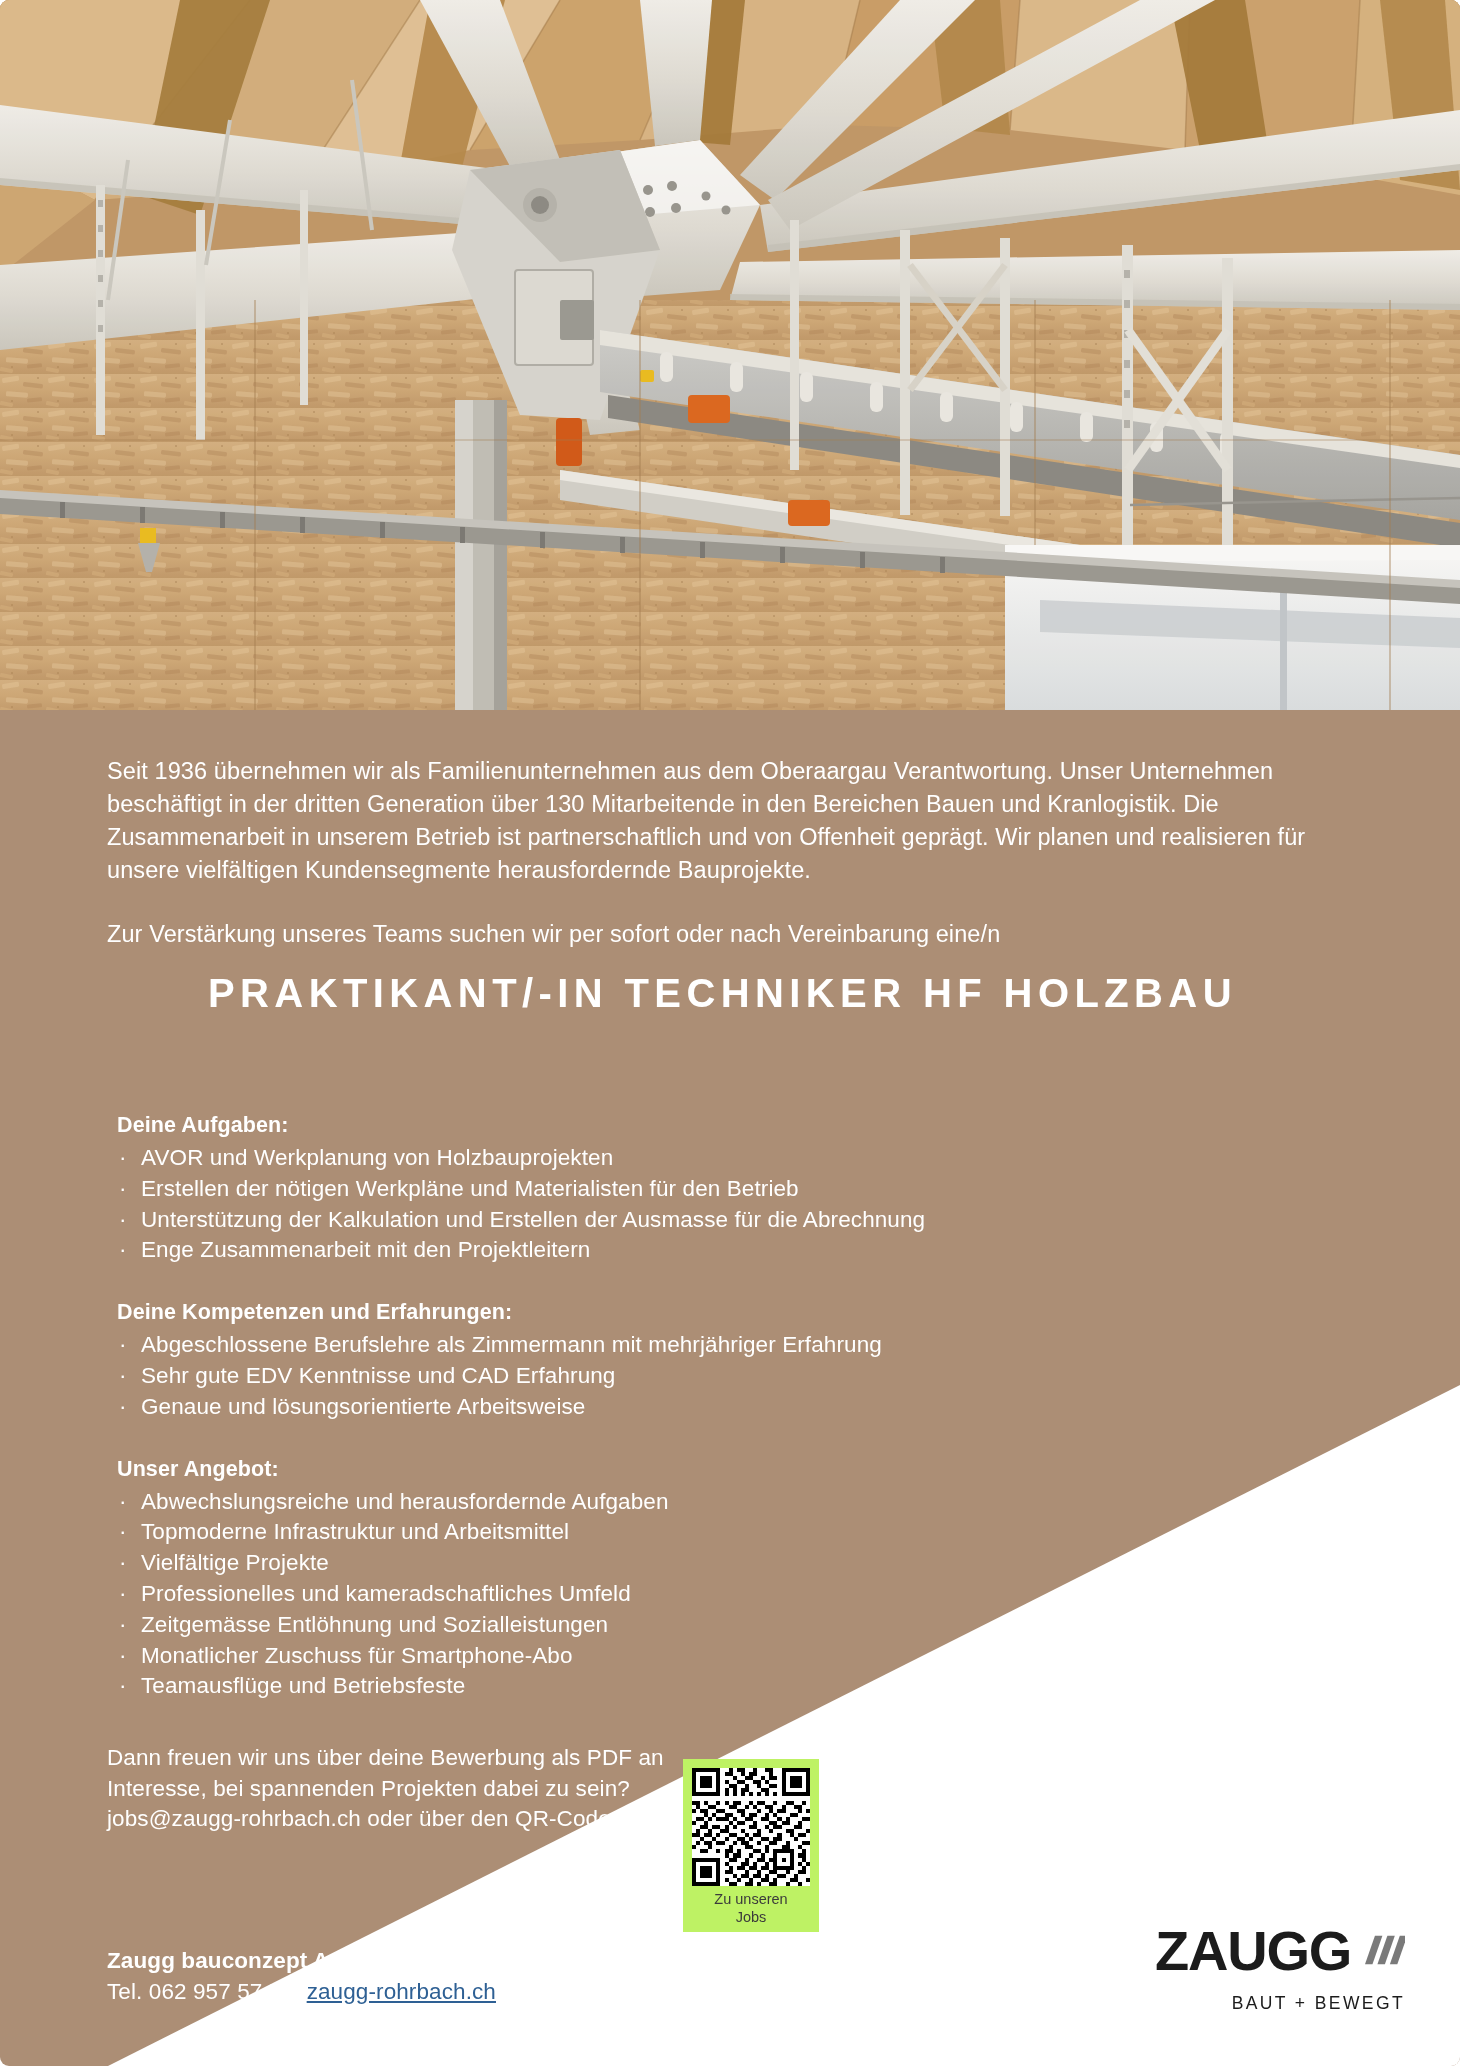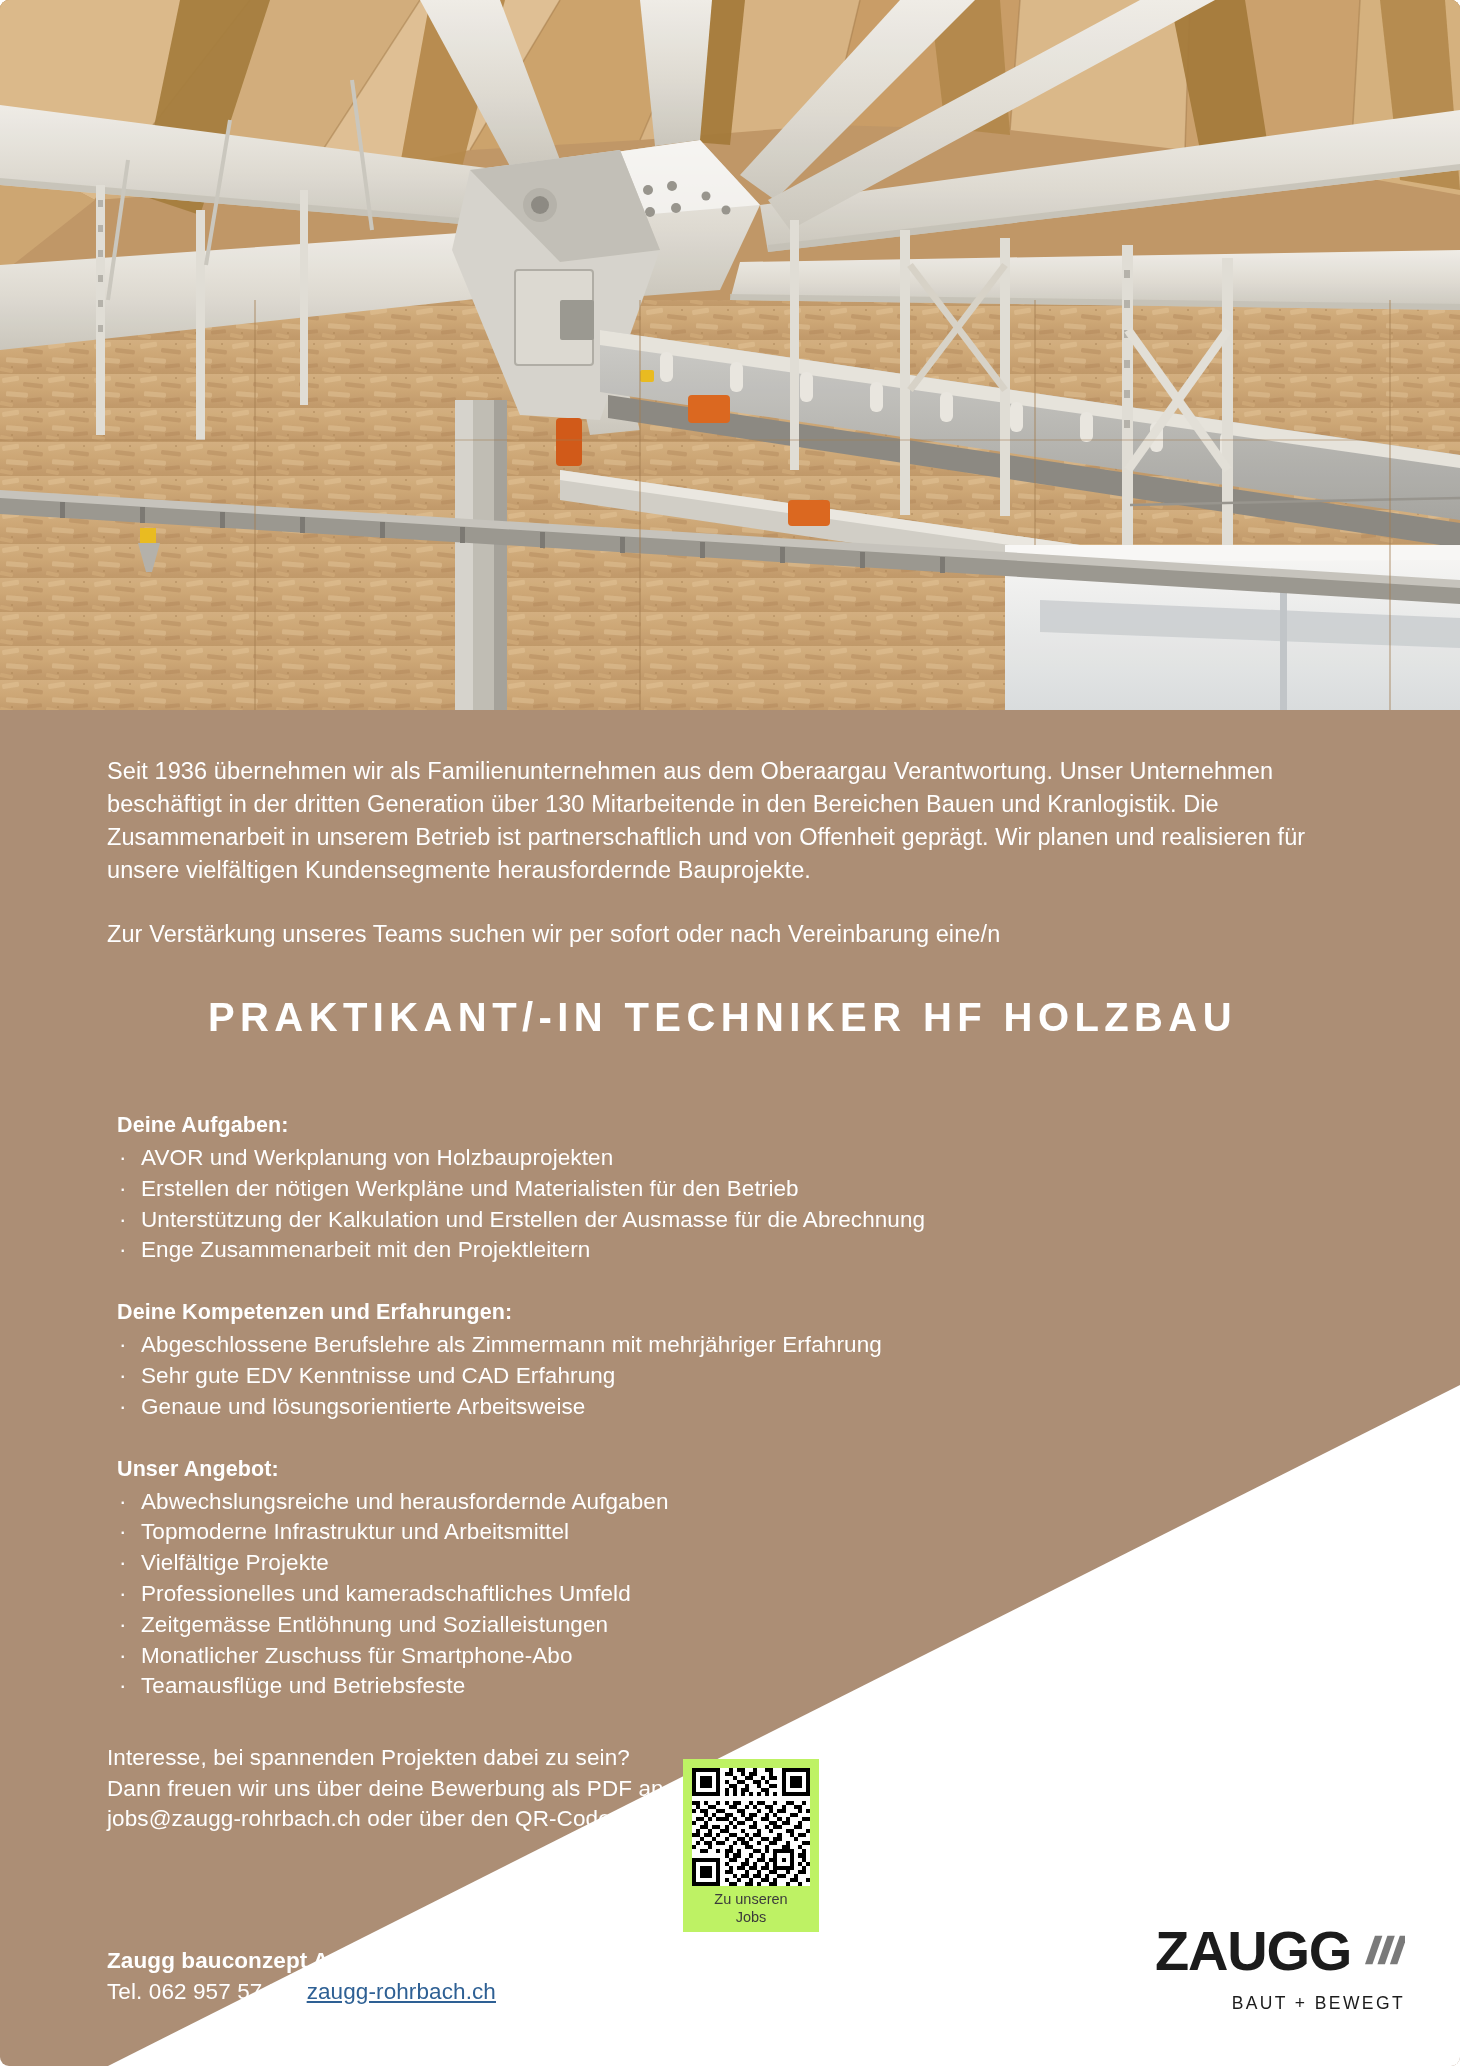--- a/index.html
+++ b/index.html
@@ -79,21 +79,20 @@
     position: absolute;
     left: 208px;
     top: 263px;
     color: #ffffff;
     font-size: 40px;
     font-weight: bold;
     letter-spacing: 5.4px;
     line-height: 1;
     white-space: nowrap;
     font-stretch: condensed;
-    margin-top: 24px;
   }
 
   .sections {
     position: absolute;
     left: 117px;
     top: 400px;
     width: 1100px;
   }
   .section {
     margin-bottom: 31px;
@@ -493,22 +492,22 @@
           <li><span class="dot">·</span><span>Professionelles und kameradschaftliches Umfeld</span></li>
           <li><span class="dot">·</span><span>Zeitgemässe Entlöhnung und Sozialleistungen</span></li>
           <li><span class="dot">·</span><span>Monatlicher Zuschuss für Smartphone-Abo</span></li>
           <li><span class="dot">·</span><span>Teamausflüge und Betriebsfeste</span></li>
         </ul>
       </div>
 
     </div>
 
     <div class="closing">
+      <p>Dann freuen wir uns über deine Bewerbung als PDF an</p>
       <p>Interesse, bei spannenden Projekten dabei zu sein?</p>
-      <p>Dann freuen wir uns über deine Bewerbung als PDF an</p>
       <p>jobs@zaugg-rohrbach.ch oder über den QR-Code.</p>
     </div>
 
     <div class="qr-block">
       <svg class="qr-img" viewBox="0 0 29 29" shape-rendering="crispEdges">
         <rect width="29" height="29" fill="#ffffff"></rect>
         <g fill="#000000">
 
           <rect x="0" y="0" width="7" height="1"></rect>
             <rect x="0" y="6" width="7" height="1"></rect>

